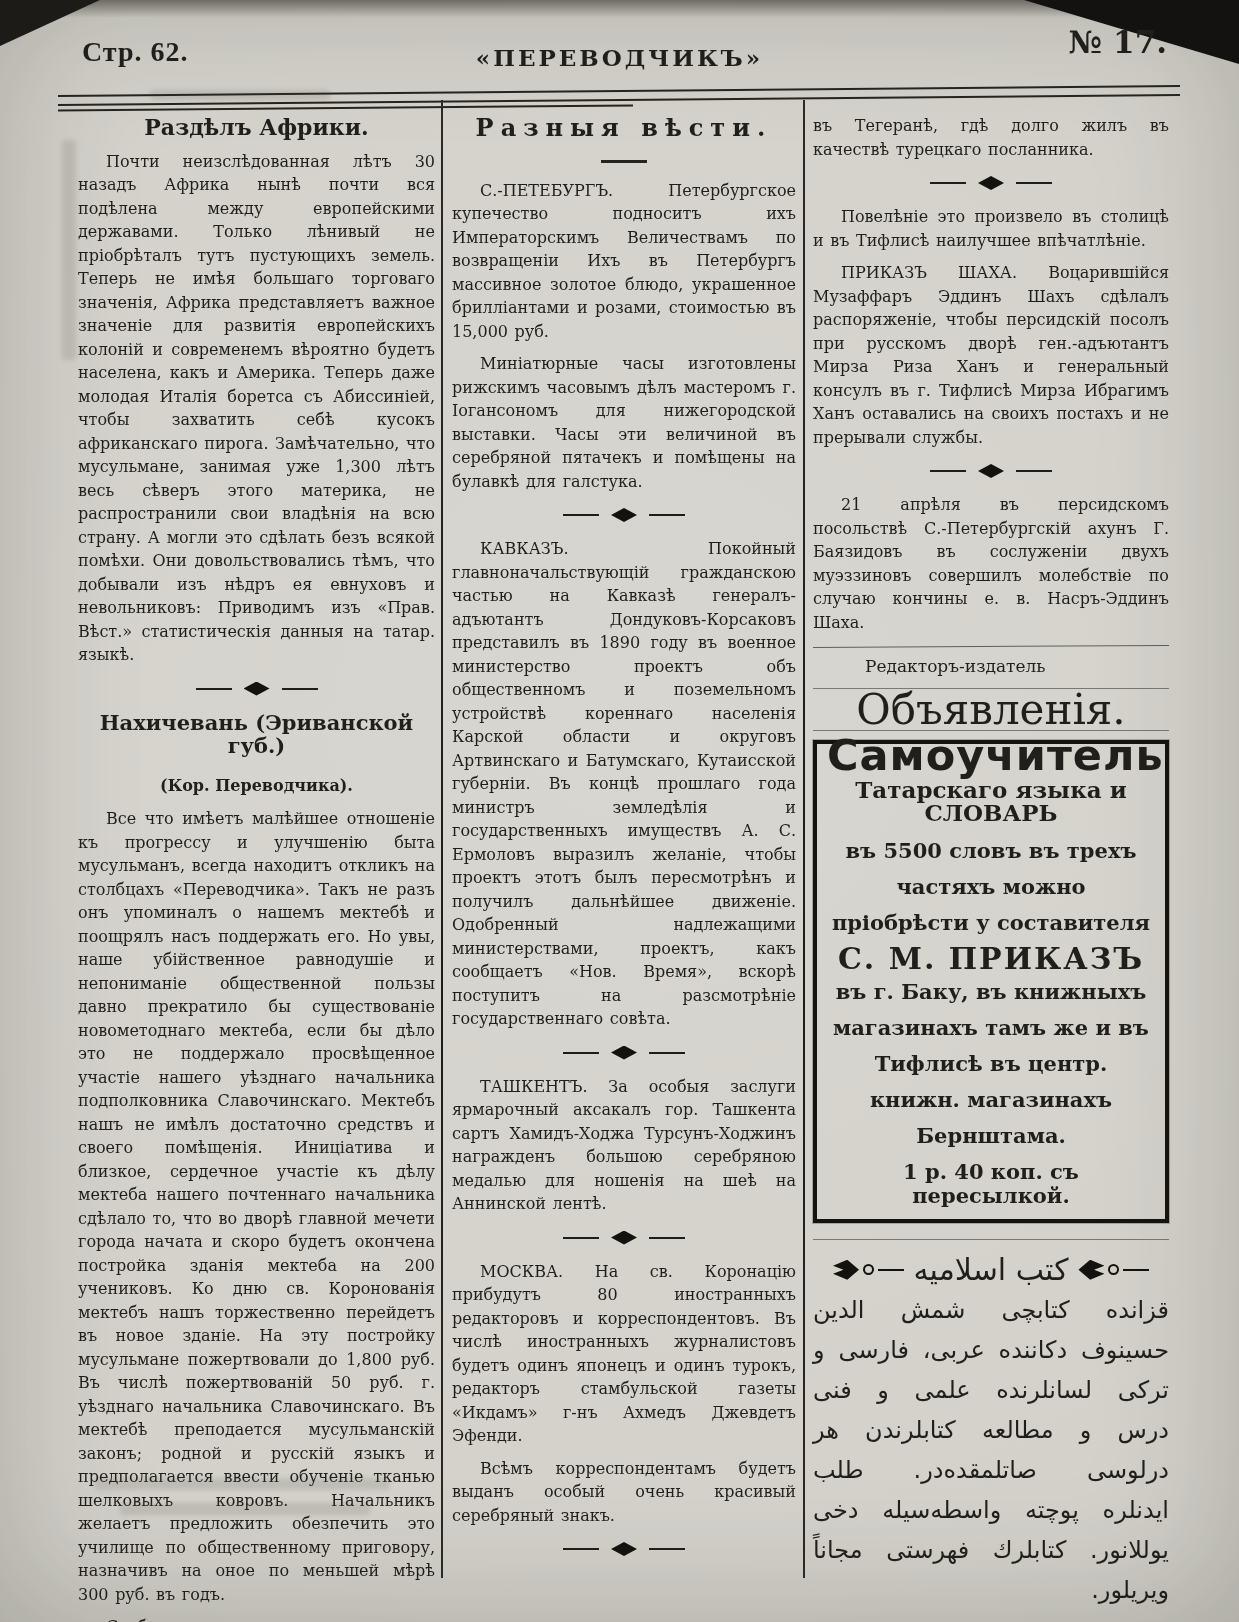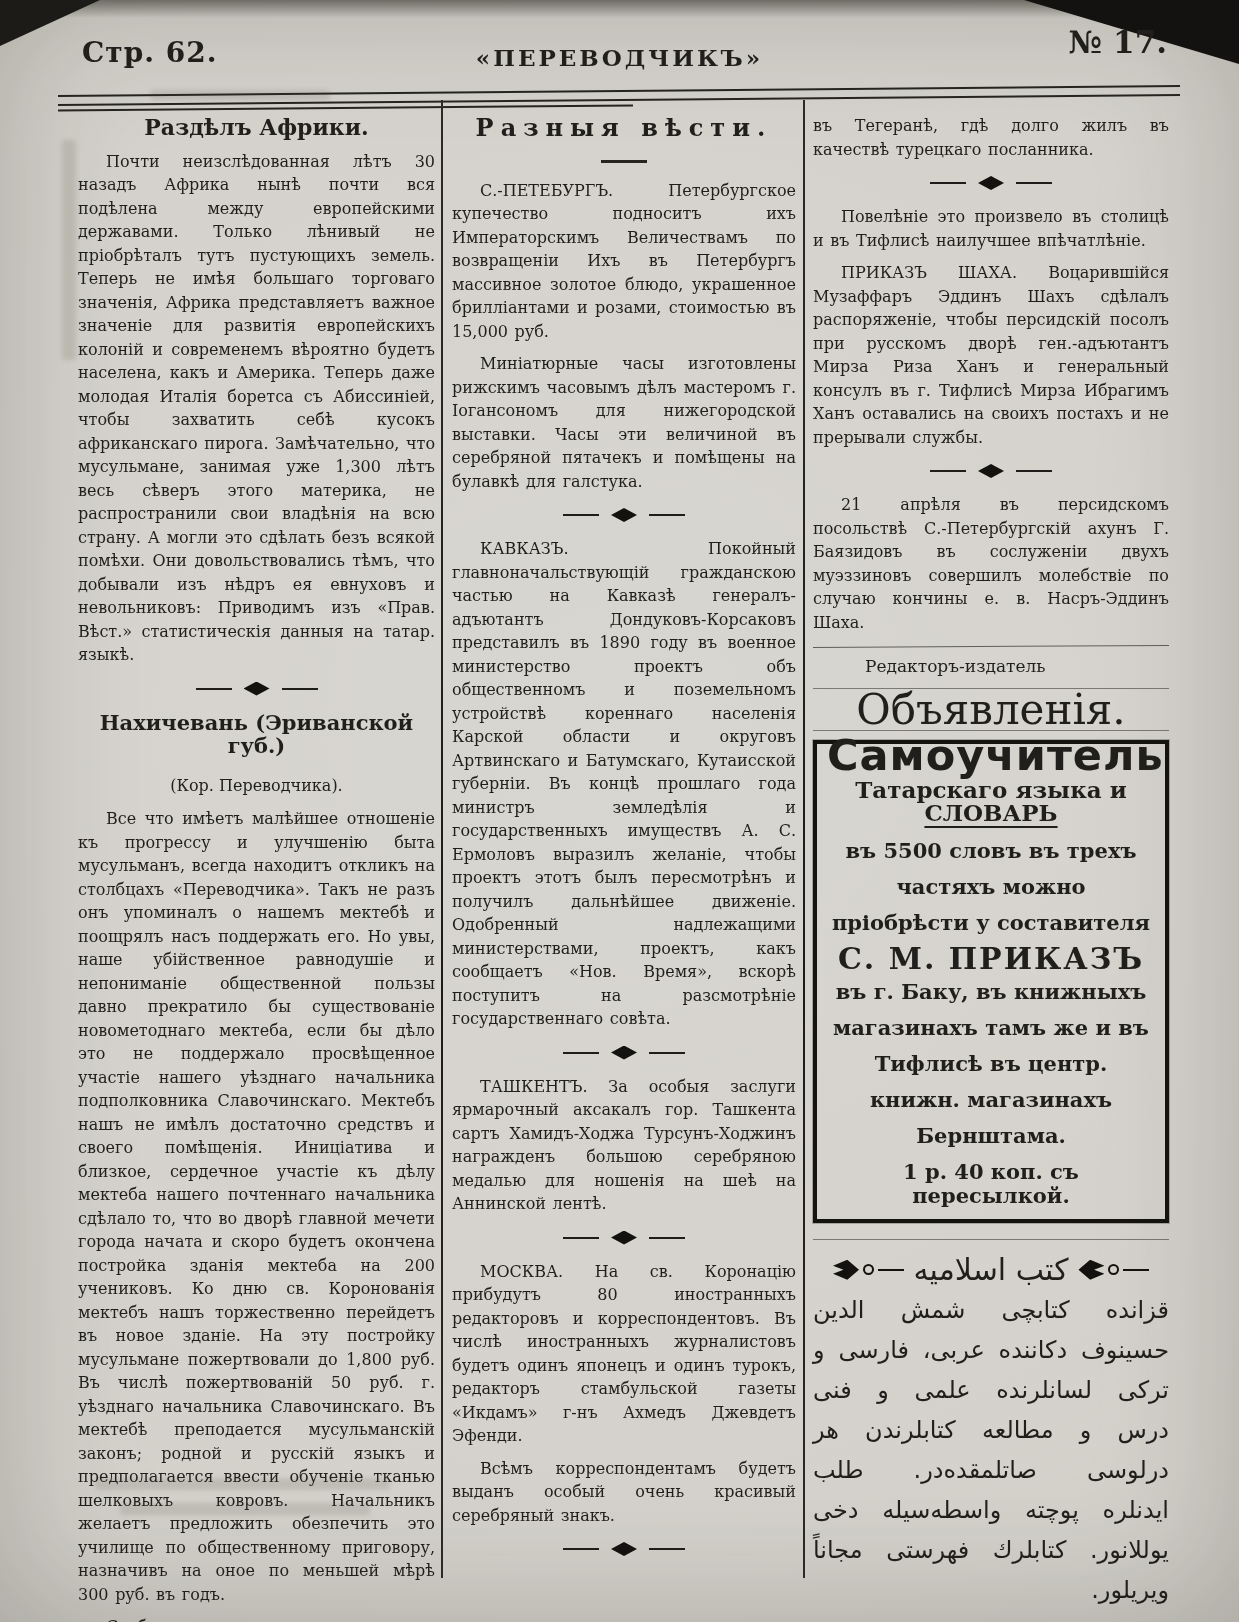--- a/index.html
+++ b/index.html
@@ -11,58 +11,58 @@
     box-shadow:inset 0 0 140px rgba(30,28,22,.22);
   }
   .top-shade{position:absolute;top:0;left:0;right:0;height:18px;
     background:linear-gradient(180deg, rgba(44,41,35,.55), rgba(44,41,35,0));}
   .corner-tl{position:absolute;top:0;left:0;width:100px;height:46px;background:#1d1b17;
     clip-path:polygon(0 0,100% 0,0 100%);}
   .corner-tr{position:absolute;top:0;right:0;width:215px;height:64px;background:#141210;
     clip-path:polygon(0 0,100% 0,100% 100%);}
   .ghost{position:absolute;background:rgba(62,58,50,.13);filter:blur(2px);border-radius:3px;}
 
-  .header-pageno{position:absolute;left:82px;top:36px;font-size:28px;font-weight:bold;letter-spacing:1px;}
+  .header-pageno{position:absolute;left:82px;top:36px;font-size:28px;font-weight:bold;letter-spacing:1px;font-family:Liberation Serif, serif;}
   .header-title{position:absolute;left:0;right:0;top:44px;text-align:center;font-size:23px;font-weight:bold;letter-spacing:3px;}
   .header-issue{position:absolute;right:72px;top:24px;font-size:31px;font-weight:bold;}
   .rule{position:absolute;left:58px;width:1122px;height:2px;background:#26241f;transform:rotate(-0.5deg);}
   .rule.r1{top:90px;} .rule.r2{top:99px;} .rule.r3{top:107px;width:575px;}
 
   .vrule{position:absolute;top:100px;width:2px;height:1478px;
     background:linear-gradient(#2c2a25,#1d1b17 60%,#2c2a25);}
   .vr1{left:441px;} .vr2{left:803px;}
 
   .col{position:absolute;top:114px;font-size:16px;line-height:23.5px;text-align:justify;}
   .col1{left:78px;width:357px;}
   .col2{left:452px;width:344px;}
   .col3{left:813px;width:356px;}
 
   p.body{margin:0 0 9px 0;text-indent:28px;word-spacing:1.5px;}
   h1.art{text-align:center;font-size:22px;font-weight:bold;margin:2px 0 10px;}
   .col2 h1.art{font-size:24px;letter-spacing:7px;margin-bottom:20px;}
   .h-dash{width:46px;height:3px;background:#26241f;margin:8px auto 16px;}
   h2.art{text-align:center;font-size:21px;font-weight:bold;margin:10px 0 16px;}
-  .sub{text-align:center;font-size:16px;margin:0 0 10px;font-weight:normal;}
+  .sub{text-align:center;font-size:16px;margin:0 0 10px;font-weight:bold;}
 
   .ornament{display:flex;align-items:center;justify-content:center;gap:12px;margin:15px 0;}
   .orn-line{width:36px;height:2px;background:#1f1d19;}
   .orn-diamond{width:26px;height:14px;background:#14120e;clip-path:polygon(50% 0,100% 50%,50% 100%,0 50%);}
 
   .editor-rule{height:1px;background:rgba(32,30,25,.65);margin:12px 0 8px;transform:rotate(-0.3deg);}
   .editor-label{padding-left:52px;font-size:17px;text-indent:0;margin:0;}
   .editor-name{padding-left:150px;font-size:17px;text-indent:0;margin:4px 0 0;}
 
   .hairline{height:1px;background:rgba(32,30,25,.5);margin:9px 0;}
   .ads-heading{text-align:center;font-size:42px;margin:2px 0;font-weight:normal;}
 
   .ad-box{border:4px solid #15130e;margin-top:8px;padding:0 10px 12px;text-align:center;
     box-shadow:0 0 0 1px rgba(21,19,14,.25);}
   .ad-title{font-family:"DejaVu Sans","Liberation Sans",sans-serif;font-size:43px;font-weight:bold;letter-spacing:1px;margin:0 0 10px;}
   .ad-sub{font-size:23px;font-weight:bold;margin:0 0 8px;}
-  .ad-sub .ul{text-decoration:underline;text-underline-offset:5px;}
+  .ad-sub .ul{text-underline-offset:5px;}
   .ad-body{font-size:21px;font-weight:bold;line-height:36px;margin:0;}
   .ad-name{font-size:30px;font-weight:bold;letter-spacing:2px;margin:6px 0 4px;}
   .ad-price{font-size:21px;font-weight:bold;margin-top:6px;}
 
   .arabic-head{display:flex;align-items:center;justify-content:center;gap:10px;margin:18px 0 8px;}
   .arabic-head .txt{font-family:"DejaVu Sans","Liberation Sans",sans-serif;font-size:30px;}
   .fl{display:flex;align-items:center;gap:4px;}
   .fl-line{width:26px;height:2px;background:#14120e;}
   .fl-circle{width:7px;height:7px;border:2px solid #14120e;border-radius:50%;}
   .fl-wing{width:26px;height:20px;background:#14120e;

